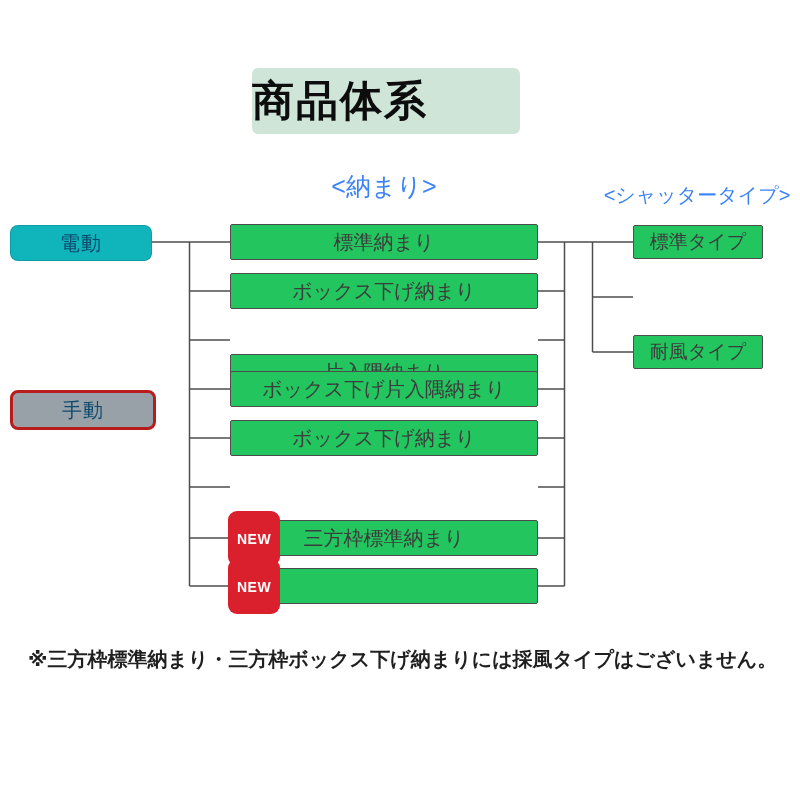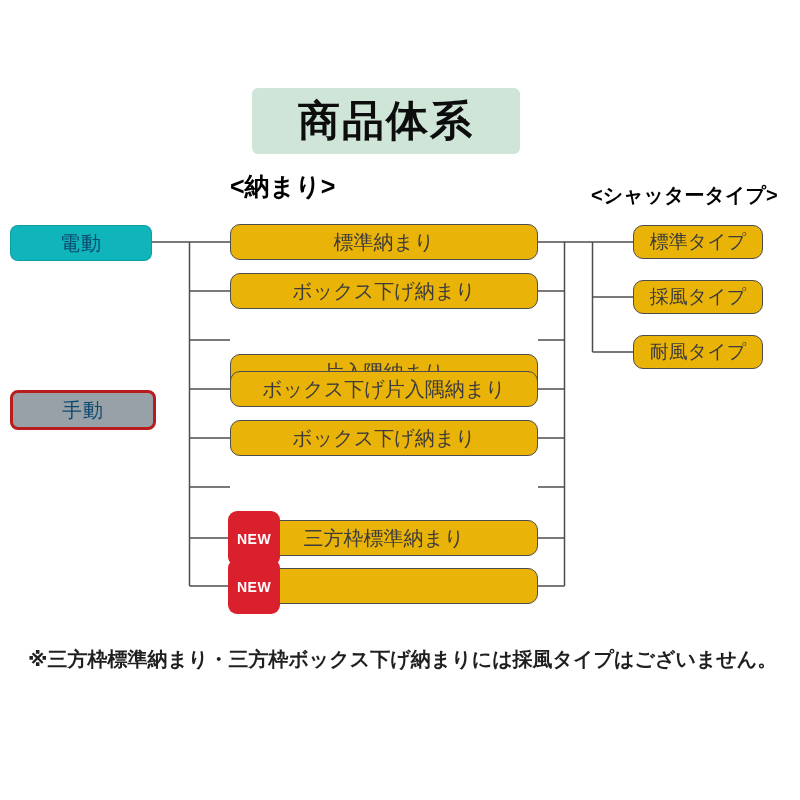--- a/index.html
+++ b/index.html
@@ -19,32 +19,33 @@
   .connectors line {
     stroke: var(--line, #4d4d4d);
     stroke-width: 1.5;
   }
   .title-box {
     position: absolute;
     left: 252px; top: 68px;
     width: 268px; height: 66px;
     background: var(--title-bg, #cfe5d8);
     border-radius: 6px;
-    display: flex; align-items: center; justify-content: center; margin-top: 20px;
+    display: flex; align-items: center; justify-content: flex-start;
   }
   .title-box span {
     font-size: 42px;
     font-weight: bold;
     color: #0d0d0d;
     letter-spacing: 2px;
   }
   .col-header {
     position: absolute;
-    font-weight: bold;
-    color: #000000;
+    font-weight: normal;
+    color: #3b82f6;
+    text-align: center;
   }
   .osamari-header {
     left: 230px; top: 170px; width: 308px;
     font-size: 25px;
   }
   .shutter-header {
     left: 591px; top: 182px; width: 212px;
     font-size: 20px;
   }
   .drive-btn {
@@ -54,23 +55,23 @@
     border-radius: 8px;
     color: #0c4a6e;
     font-size: 20px;
     letter-spacing: 1px;
     display: flex; align-items: center; justify-content: center;
   }
   .drive-electric { top: 225px; background: var(--electric-bg, #10b4bb); border: 1px solid rgba(0,90,95,0.25); }
   .drive-manual   { top: 390px; background: var(--manual-bg, #99a1a8); border: 3px solid #b91c1c; }
   .node {
     position: absolute;
-    background: #eab308;
+    background: #22c55e;
     border: 1.5px solid var(--line, #4d4d4d);
-    border-radius: 10px;
+    border-radius: 2px;
     box-sizing: border-box;
     display: flex; align-items: center; justify-content: center;
     font-size: 20px;
     color: #3c3c3c;
   }
   .osamari-node { left: 230px; width: 308px; height: 36px; }
   .n1 { top: 224px; } .n2 { top: 273px; } .n3 { top: 322px; margin-top: 32px; } .n4 { top: 371px; }
   .n5 { top: 420px; } .n6 { top: 469px; } .n7 { top: 520px; } .n8 { top: 568px; }
   .shutter-node { left: 633px; width: 130px; height: 34px; font-size: 19px; }
   .s1 { top: 225px; } .s2 { top: 280px; } .s3 { top: 335px; }
@@ -147,18 +148,17 @@
   <div class="node osamari-node n5">ボックス下げ納まり</div>
   <div class="node osamari-node n7">
     <span class="new-badge">NEW</span>
     <span>三方枠標準納まり</span>
   </div>
   <div class="node osamari-node n8">
     <span class="new-badge">NEW</span>
   </div>
 
   <div class="node shutter-node s1">標準タイプ</div>
-  <div class="node shutter-node s2">採風タイプ</div>
   <div class="node shutter-node s3">耐風タイプ</div>
 
   <div class="footnote">※三方枠標準納まり・三方枠ボックス下げ納まりには採風タイプはございません。</div>
 
 </div>
 
 </body></html>

